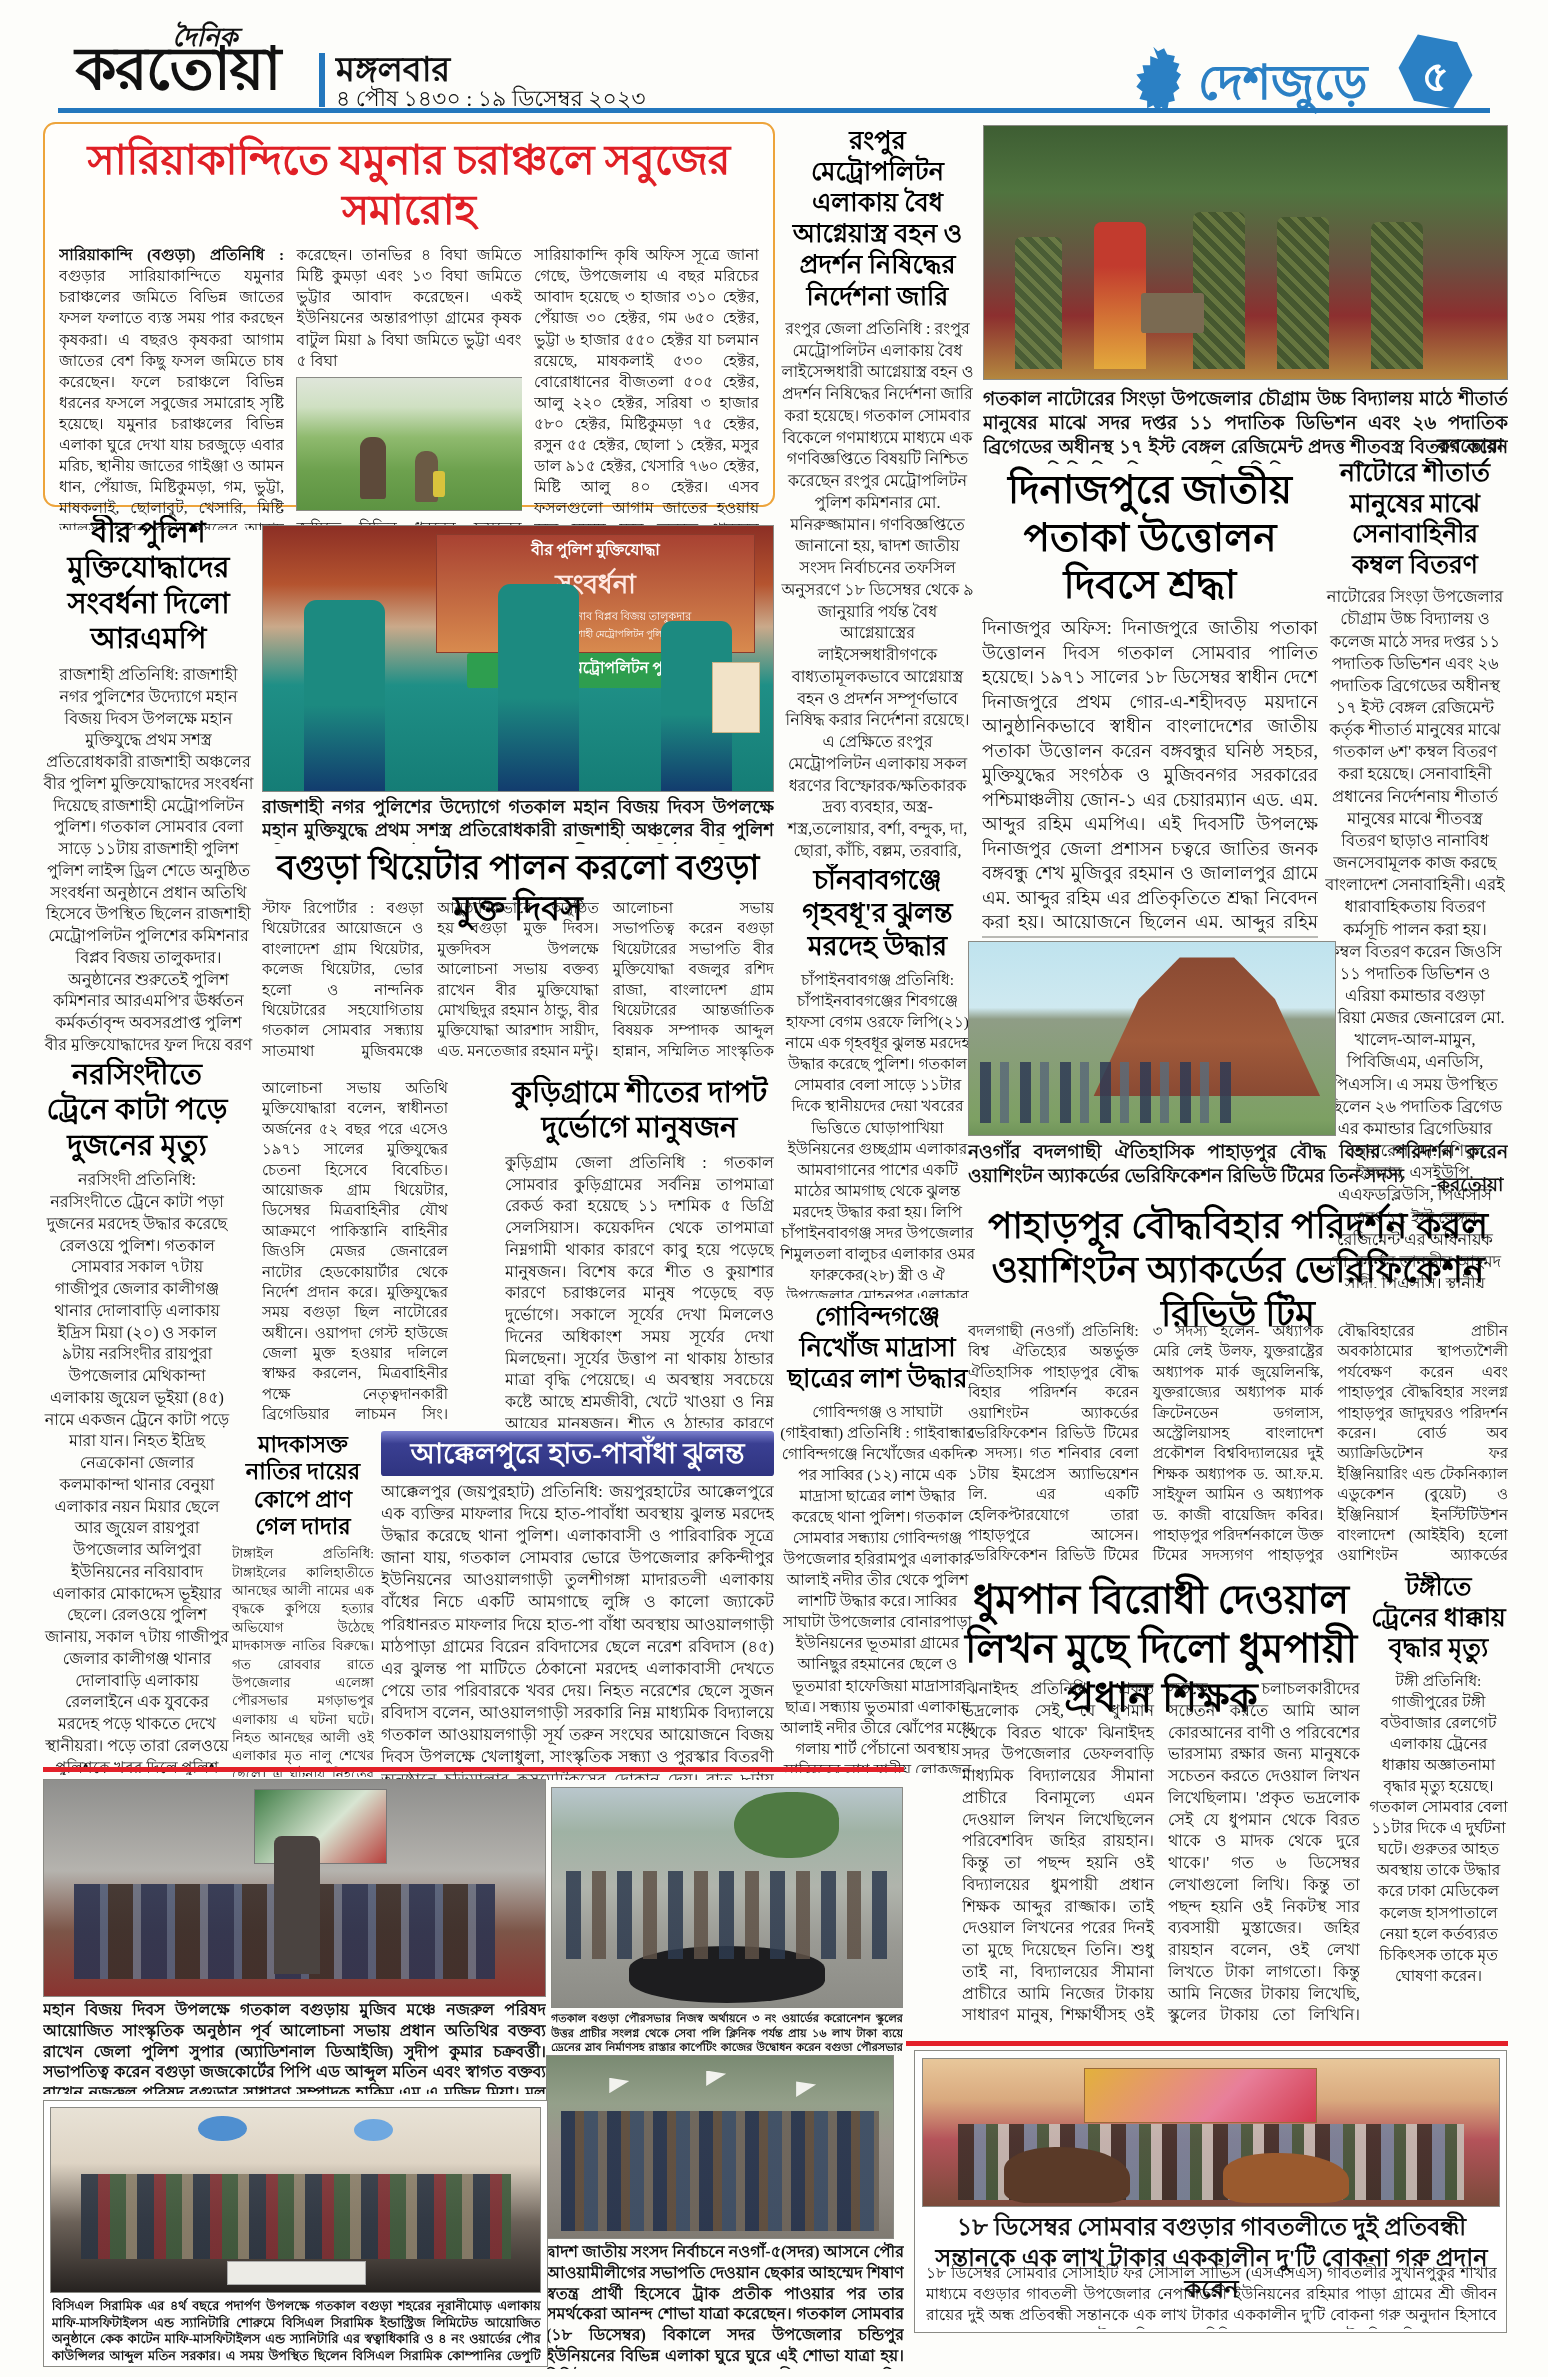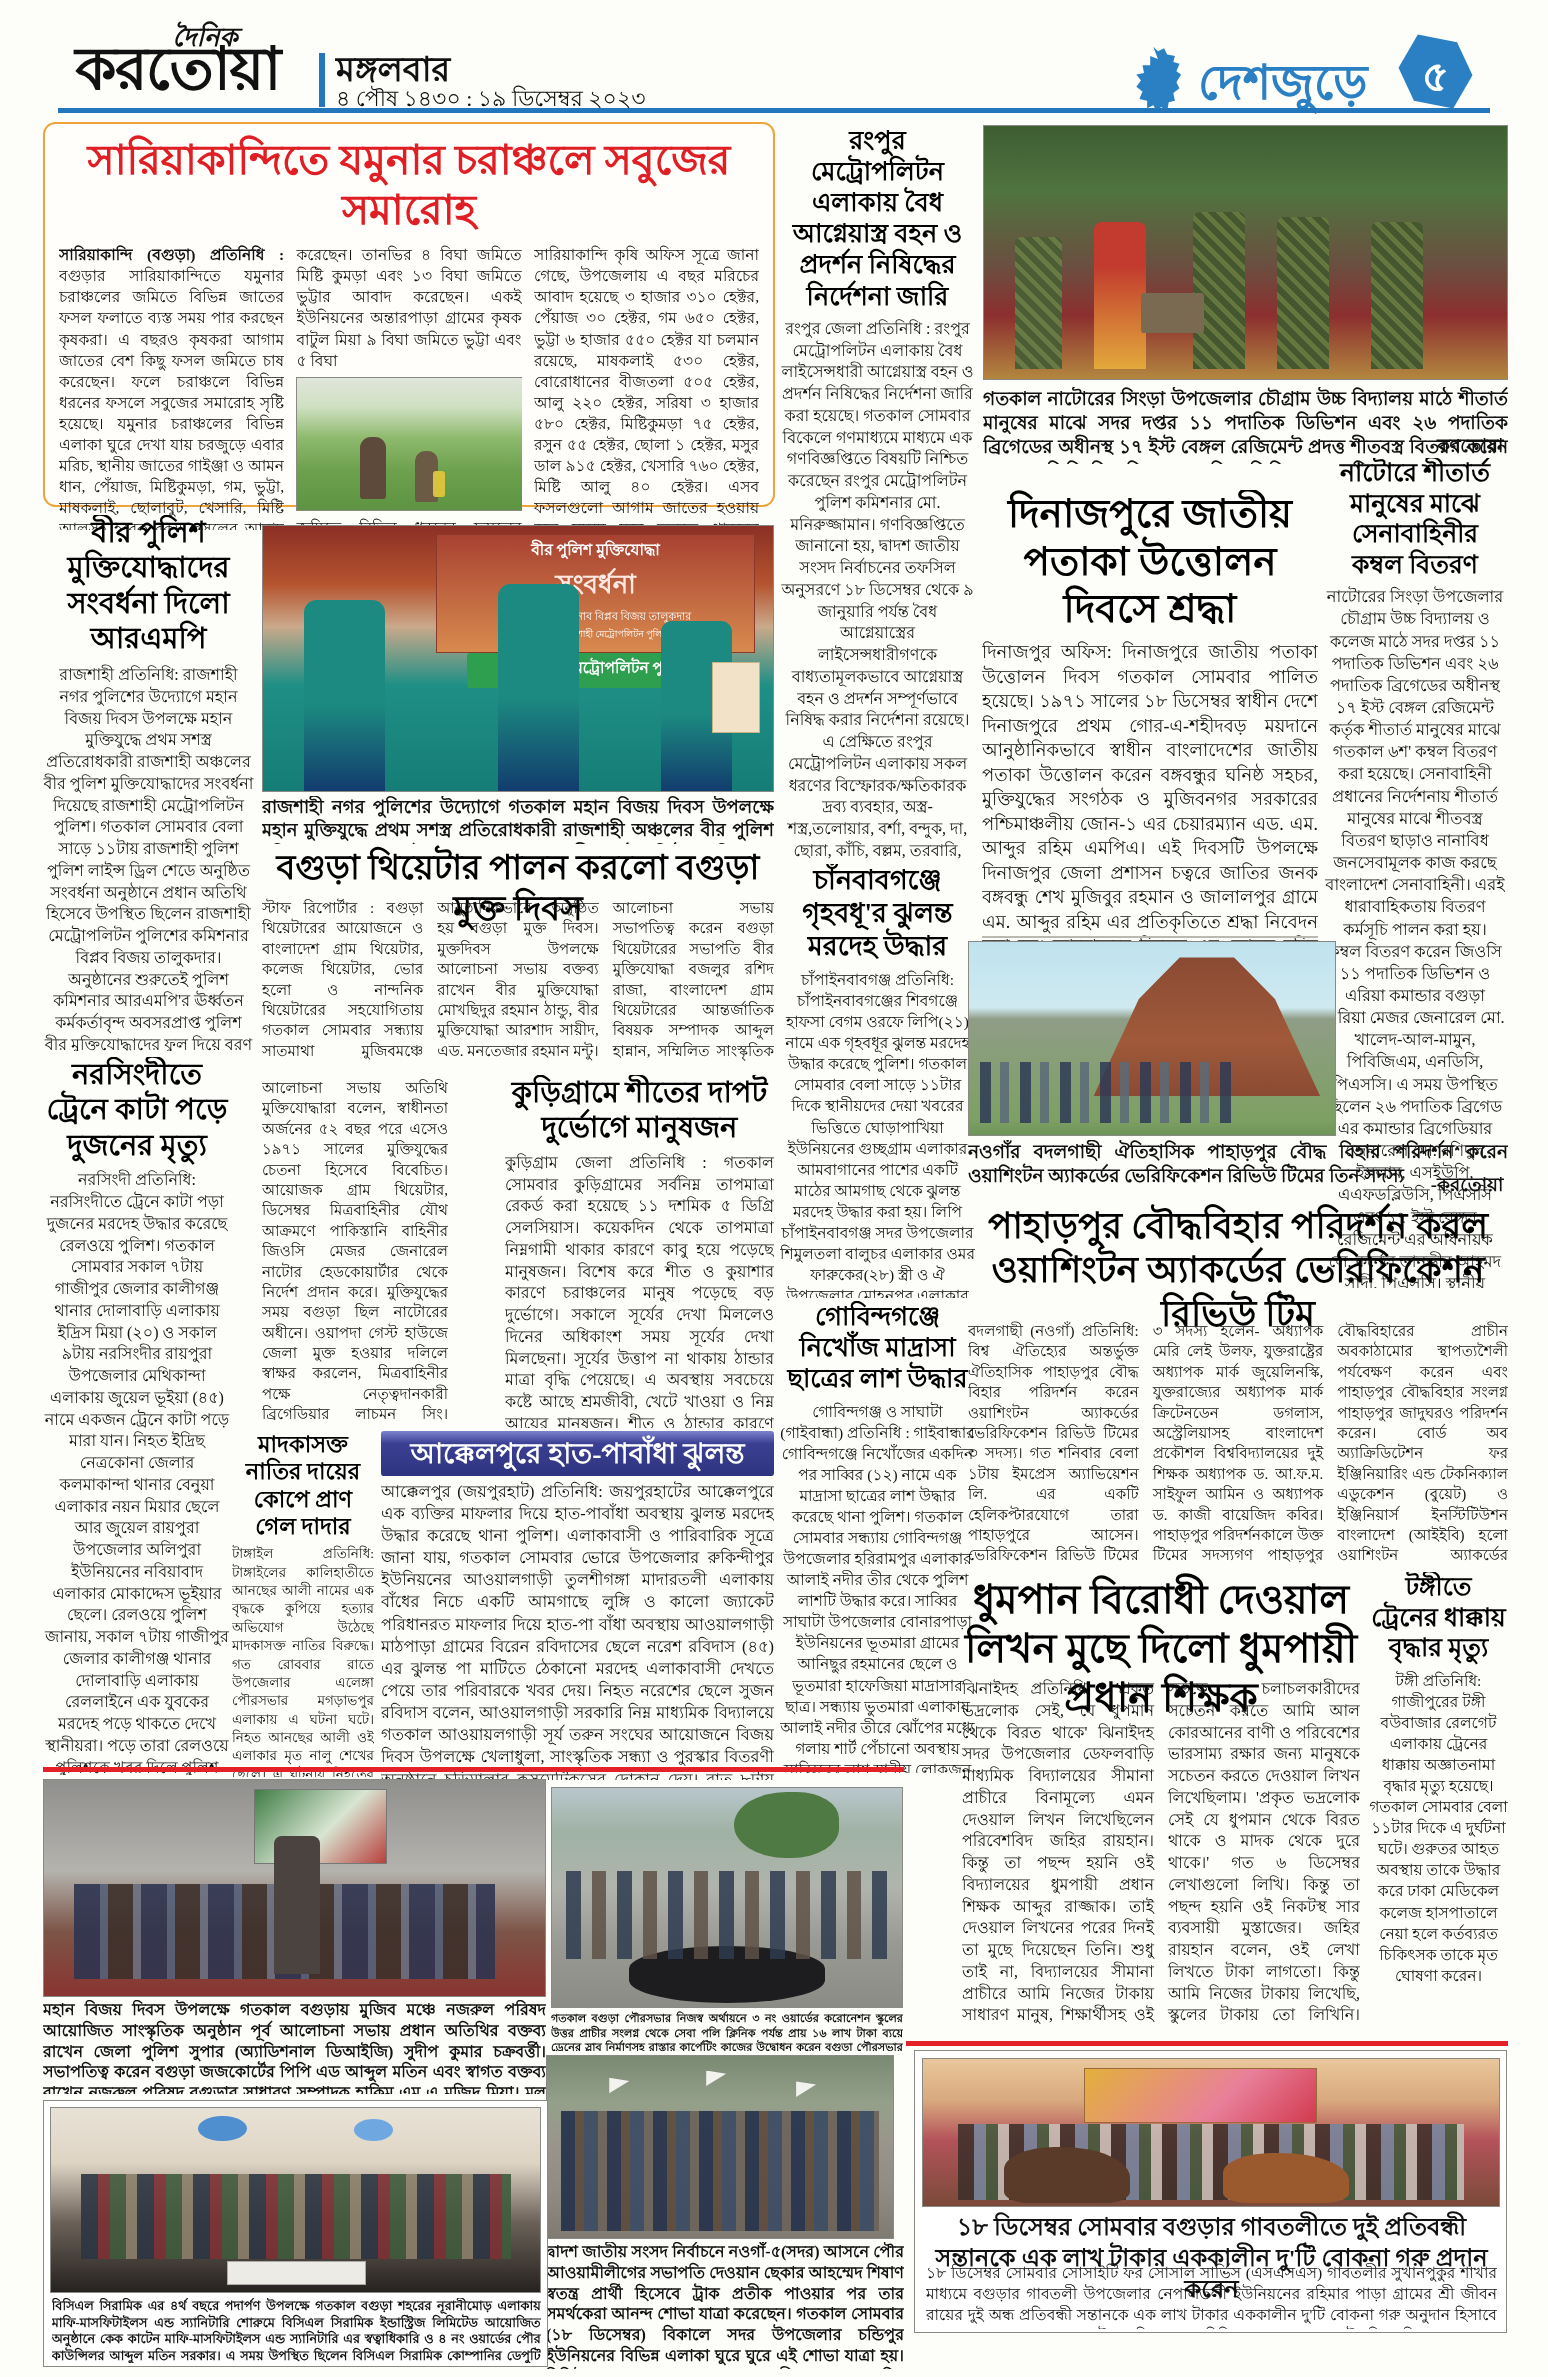--- a/index.html
+++ b/index.html
@@ -78,21 +78,21 @@
     <div style="position:absolute;left:40%;bottom:4%;width:10%;height:62%;background:repeating-linear-gradient(45deg,#45572f 0 6.2px,#66763f 6.2px 11px);border-radius:7px 7px 0 0;"></div>
     <div style="position:absolute;left:56%;bottom:4%;width:10%;height:60%;background:repeating-linear-gradient(45deg,#45572f 0 6.2px,#66763f 6.2px 11px);border-radius:7px 7px 0 0;"></div>
     <div style="position:absolute;left:74%;bottom:4%;width:10%;height:58%;background:repeating-linear-gradient(45deg,#45572f 0 6.2px,#66763f 6.2px 11px);border-radius:7px 7px 0 0;"></div>
     <div style="position:absolute;left:30%;bottom:18%;width:12%;height:16%;background:#7a6a52;border-radius:3.1px;"></div>
   </div>
   <div class="abs clip" style="left:983px;top:387px;width:525px;height:77px;">
     <p class="cap" style="margin:0;font-size:18.6px;">গতকাল নাটোরের সিংড়া উপজেলার চৌগ্রাম উচ্চ বিদ্যালয় মাঠে শীতার্ত মানুষের মাঝে সদর দপ্তর ১১ পদাতিক ডিভিশন এবং ২৬ পদাতিক ব্রিগেডের অধীনস্থ ১৭ ইস্ট বেঙ্গল রেজিমেন্ট প্রদত্ত শীতবস্ত্র বিতরণ করেন প্রধান অতিথি জিওসি ১১ পদাতিক ডিভিশন ও এরিয়া কমান্ডার, বগুড়া এরিয়া, মেজর জেনারেল মোঃ খালেদ-আল-মামুন,পিবিজিএম, এনডিসি, পিএসসি</p>
     <span class="credit" style="font-size:18.6px;">করতোয়া</span>
   </div>
 
-  <div class="abs clip" style="left:982px;top:490px;width:336px;height:469px;">
+  <div class="abs clip" style="left:982px;top:466px;width:336px;height:469px;">
     <div class="hl" style="font-size:39px;">দিনাজপুরে জাতীয় পতাকা উত্তোলন দিবসে শ্রদ্ধা</div>
     <p class="body-txt" style="margin:7.7px 0 0;font-size:18px;">দিনাজপুর অফিস: দিনাজপুরে জাতীয় পতাকা উত্তোলন দিবস গতকাল সোমবার পালিত হয়েছে। ১৯৭১ সালের ১৮ ডিসেম্বর স্বাধীন দেশে দিনাজপুরে প্রথম গোর-এ-শহীদবড় ময়দানে আনুষ্ঠানিকভাবে স্বাধীন বাংলাদেশের জাতীয় পতাকা উত্তোলন করেন বঙ্গবন্ধুর ঘনিষ্ঠ সহচর, মুক্তিযুদ্ধের সংগঠক ও মুজিবনগর সরকারের পশ্চিমাঞ্চলীয় জোন-১ এর চেয়ারম্যান এড. এম. আব্দুর রহিম এমপিএ। এই দিবসটি উপলক্ষে দিনাজপুর জেলা প্রশাসন চত্বরে জাতির জনক বঙ্গবন্ধু শেখ মুজিবুর রহমান ও জালালপুর গ্রামে এম. আব্দুর রহিম এর প্রতিকৃতিতে শ্রদ্ধা নিবেদন করা হয়। আয়োজনে ছিলেন এম. আব্দুর রহিম সমাজকল্যাণ ও মুক্তিযুদ্ধ গবেষণা কেন্দ্র। তবে কুয়েতের আমির শেখ নাওয়াফ আল-আহমেদআল-জাবেরআল-সাবাহ এর মৃত্যুতে ১৮ ডিসেম্বর বাংলাদেশ সরকার দেশে রাষ্ট্রীয় শোক পালনের সিদ্ধান্ত নেয়ায় রাষ্ট্রীয় শোক পালনের জন্য দিনাজপুরে জাতীয় পতাকা উত্তোলন দিবস উপলক্ষে মুক্তিযোদ্ধা-জনতা "বিজয় শোভাযাত্রা"সহ বিভিন্ন কর্মসূচি আজ মঙ্গলবার যথারীতিভাবে পালন করা হবে। বেলা ২টা ৪৫ মিনিটে দিনাজপুর গোর এ শহীদ বড় ময়দানে জাতীয় সঙ্গীত পরিবেশনের সাথে জাতীয় পতাকা উত্তোলন এবং জাতীয় পতাকার প্রতি বীর মুক্তিযোদ্ধাদের সম্মান প্রদর্শণ, বেলা ৩ টায় গোর এ শহীদ বড় ময়দান হতে মুক্তিযোদ্ধা-জনতা বিজয় শোভাযাত্রা শহরের প্রধান প্রধান সড়ক প্রদিক্ষণ করবে। শ্রদ্ধা নিবেদন করেন জাতীয় সংসদের হুইপ ইকবালুর রহিম এমপি, দিনাজপুর সদর উপজেলা পরিষদের চেয়ারম্যান মো. ইমদাদ সরকার, এম. আব্দুর রহিম ফাউন্ডেশনের নির্বাহী সভাপতি শফিকুল হক ছুটু, প্রেস ক্লাবের সাবেক সাধারণ সম্পাদক, পূজা উদযাপন পরিষদের সাধারণ সম্পাদক উত্তম রায় প্রমুখ।</p>
   </div>
   <div class="abs sep" style="left:982px;top:936px;width:336px;"></div>
 
   <div class="abs clip" style="left:1325px;top:458px;width:180px;height:830px;">
     <div class="hl" style="font-size:25px;">নাটোরে শীতার্ত মানুষের মাঝে সেনাবাহিনীর কম্বল বিতরণ</div>
     <p class="body-txt" style="margin:6.2px 0 0;font-size:16.3px;text-align:center;">নাটোরের সিংড়া উপজেলার চৌগ্রাম উচ্চ বিদ্যালয় ও কলেজ মাঠে সদর দপ্তর ১১ পদাতিক ডিভিশন এবং ২৬ পদাতিক ব্রিগেডের অধীনস্থ ১৭ ইস্ট বেঙ্গল রেজিমেন্ট কর্তৃক শীতার্ত মানুষের মাঝে গতকাল ৬শ' কম্বল বিতরণ করা হয়েছে। সেনাবাহিনী প্রধানের নির্দেশনায় শীতার্ত মানুষের মাঝে শীতবস্ত্র বিতরণ ছাড়াও নানাবিধ জনসেবামূলক কাজ করছে বাংলাদেশ সেনাবাহিনী। এরই ধারাবাহিকতায় বিতরণ কর্মসূচি পালন করা হয়। কম্বল বিতরণ করেন জিওসি ১১ পদাতিক ডিভিশন ও এরিয়া কমান্ডার বগুড়া এরিয়া মেজর জেনারেল মো. খালেদ-আল-মামুন, পিবিজিএম, এনডিসি, পিএসসি। এ সময় উপস্থিত ছিলেন ২৬ পদাতিক ব্রিগেড এর কমান্ডার ব্রিগেডিয়ার জেনারেল মো. রশিদুল ইসলাম, এসইউপি, এএফডব্লিউসি, পিএসসি এবং ১৭ ইস্ট বেঙ্গল রেজিমেন্ট এর অধিনায়ক লে. কর্নেল তানভীর আহমদ সাদী, পিএসসি। স্থানীয় জনসাধারণ সেনাবাহিনীর এই মানবিক কার্যক্রমে গভীর কৃতজ্ঞতা প্রকাশ করেন। খবর বিজ্ঞপ্তির।</p>
   </div>
 

